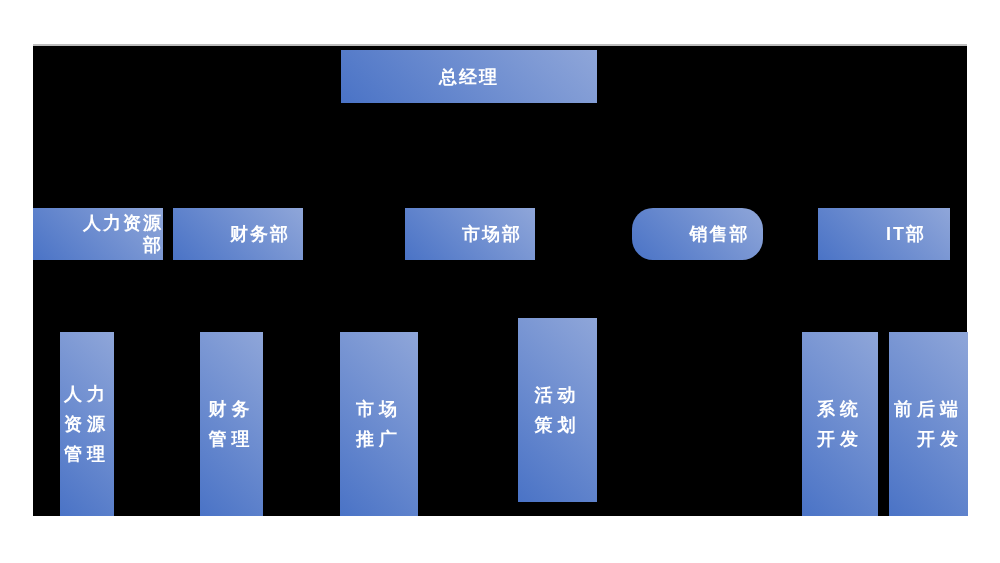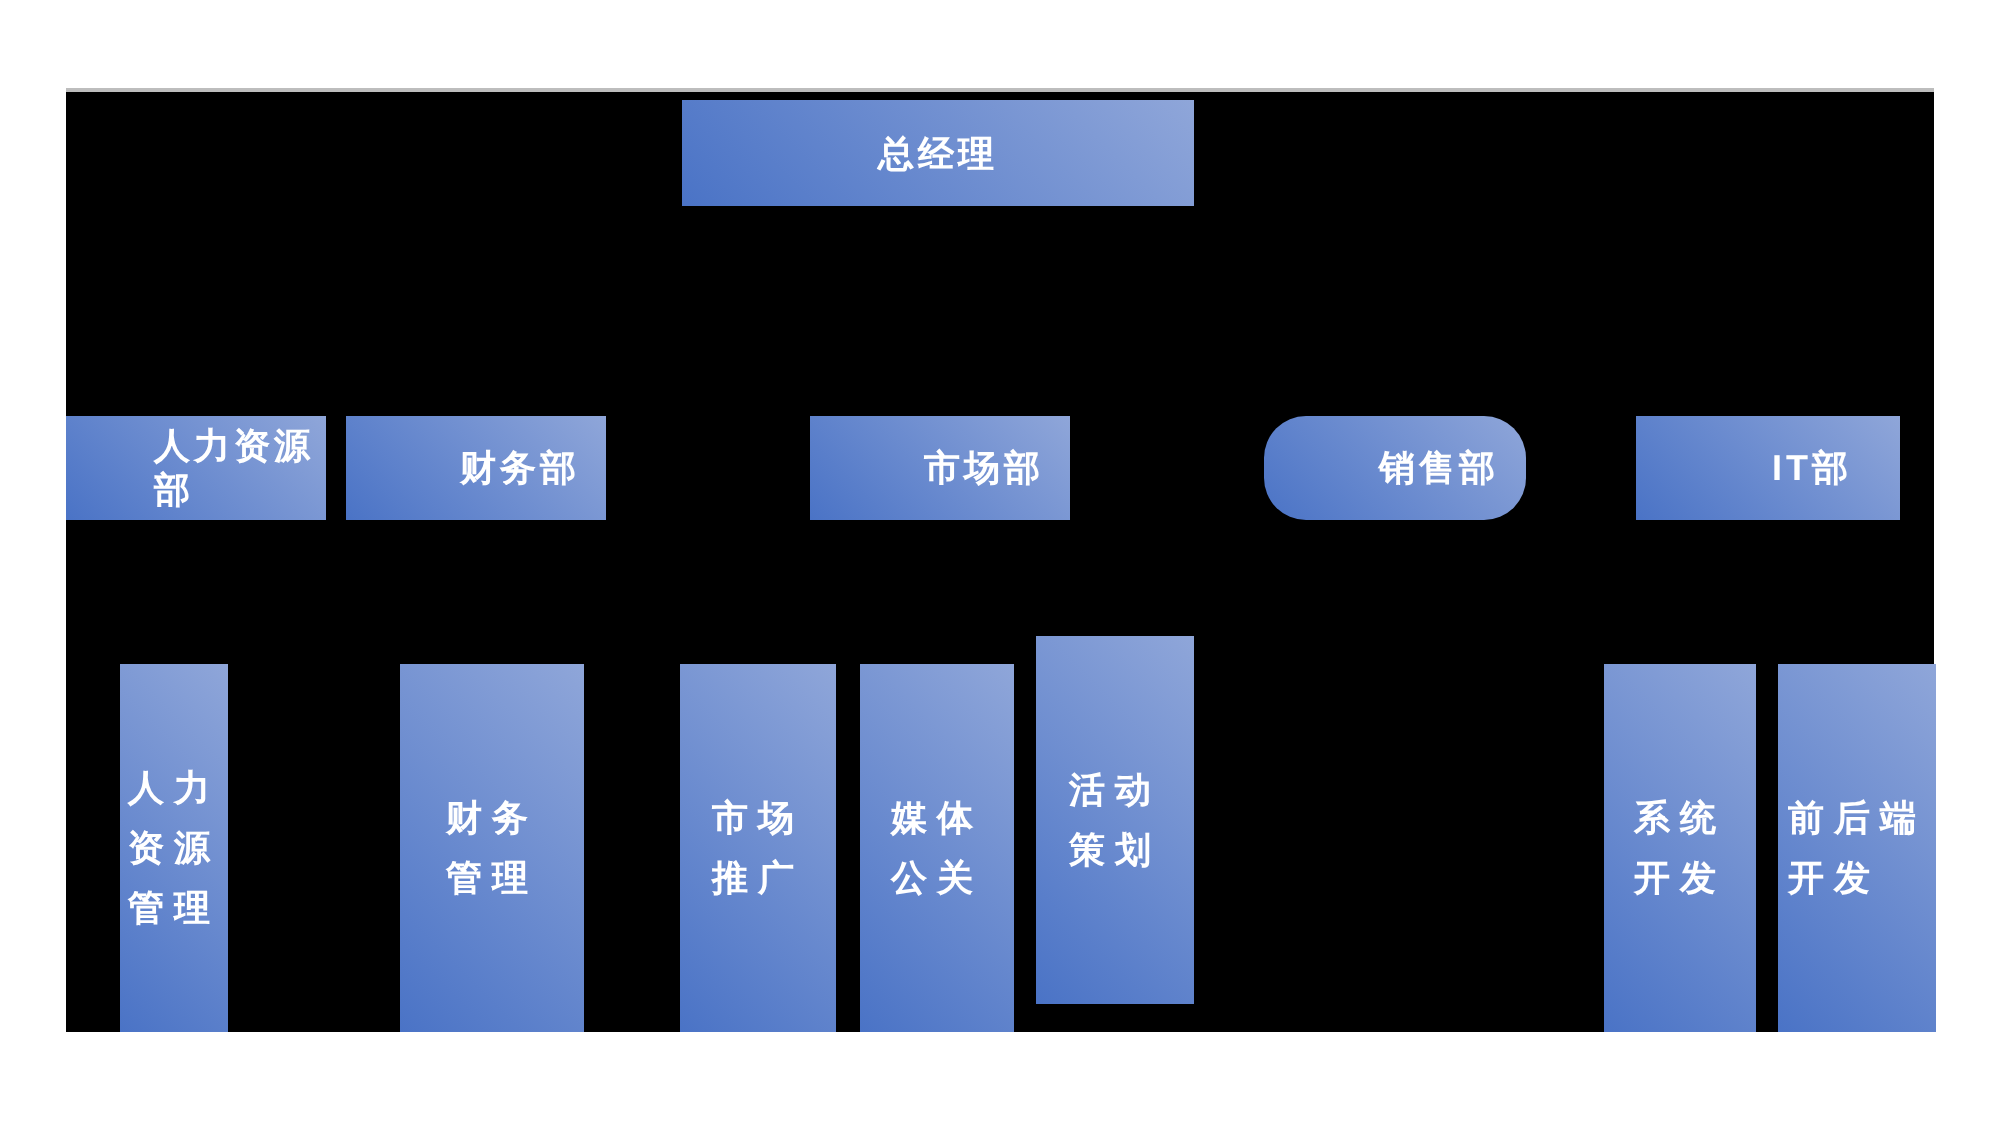--- a/index.html
+++ b/index.html
@@ -33,21 +33,21 @@
     position: absolute;
     display: flex;
     align-items: center;
     justify-content: center;
     background: linear-gradient(45deg, var(--g1) 0%, var(--g2) 100%);
     color: var(--txt);
     font-weight: bold;
   }
   .node-label {
     display: block;
-    text-align: left;
+    text-align: right;
     white-space: pre-line;
     font-size: 18px;
     letter-spacing: 2px;
     line-height: 22px;
   }
   .v .node-label {
     letter-spacing: 5px;
     line-height: 30px;
   }
   .v.tight .node-label {
@@ -58,21 +58,21 @@
   
   .l2 { top: 206px; height: 52px; padding-left: 44px; }
   .l2-0 { left: 33px;  width: 130px; }
   .l2-1 { left: 173px; width: 130px; }
   .l2-2 { left: 405px; width: 130px; }
   .l2-3 { left: 632px; width: 131px; }
   .l2-4 { left: 818px; width: 132px; }
   
   .l3 { top: 330px; height: 184px; }
   .l3-0 { left: 60px;  width: 54px; }
-  .l3-1 { left: 200px; width: 92px; }
+  .l3-1 { left: 200px; width: 63px; }
   .l3-2 { left: 340px; width: 78px; font-family: Liberation Serif, serif; }
   .l3-3 { left: 430px; width: 77px; }
   .l3-4 { left: 518px; width: 79px; }
   .l3-5 { left: 660px; width: 78px; }
   .l3-6 { left: 802px; width: 76px; }
   .l3-7 { left: 889px; width: 79px; }
 </style>
 </head>
 <body>
 
@@ -105,24 +105,20 @@
 管理</span>
     </div>
     <div class="node v l3 l3-1" style="left:167px; top:286px;">
       <span class="node-label">财务
 管理</span>
     </div>
     <div class="node v l3 l3-2" style="left:307px; top:286px;">
       <span class="node-label">市场
 推广</span>
     </div>
-    <div class="node v l3 l3-3" style="left:397px; top:286px;">
-      <span class="node-label">媒体
-公关</span>
-    </div>
     <div class="node v l3 l3-4" style="left:485px; top:272px;">
       <span class="node-label">活动
 策划</span>
     </div>
     <div class="node v l3 l3-6" style="left:769px; top:286px;">
       <span class="node-label">系统
 开发</span>
     </div>
     <div class="node v l3 l3-7" style="left:856px; top:286px;">
       <span class="node-label">前后端

